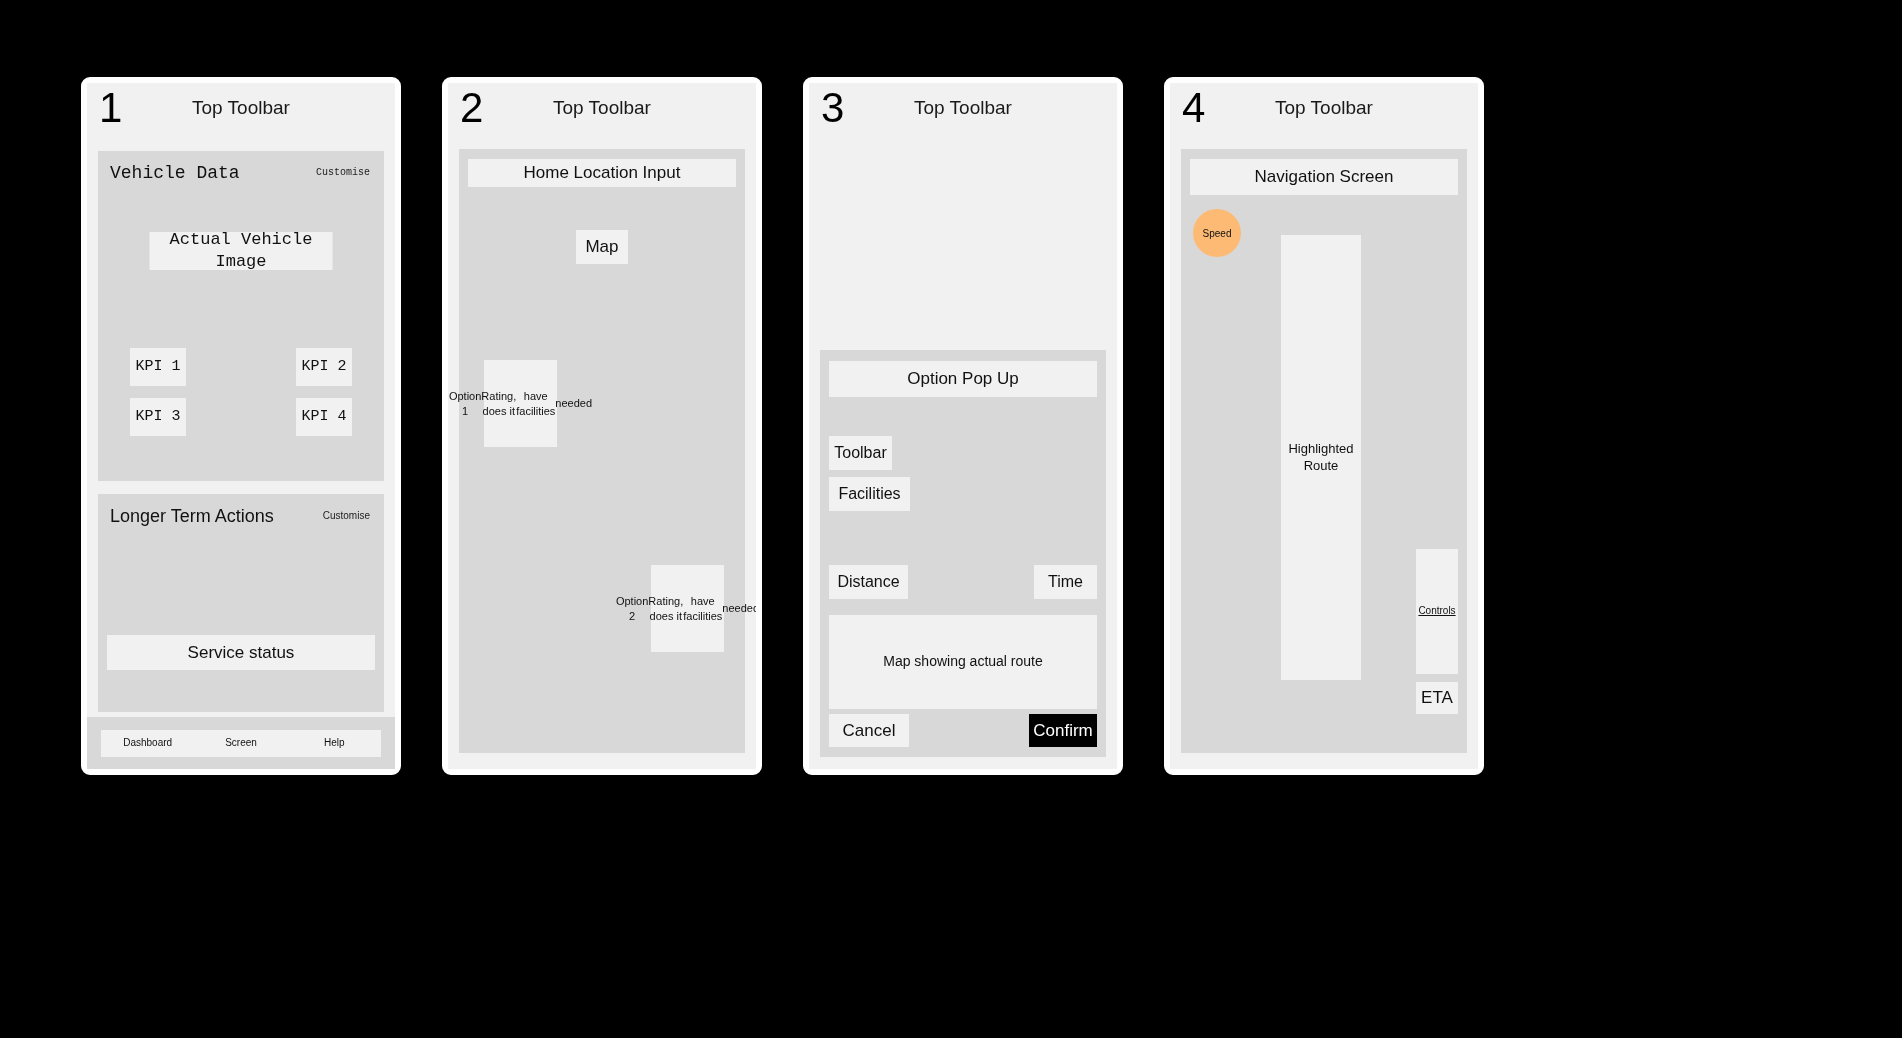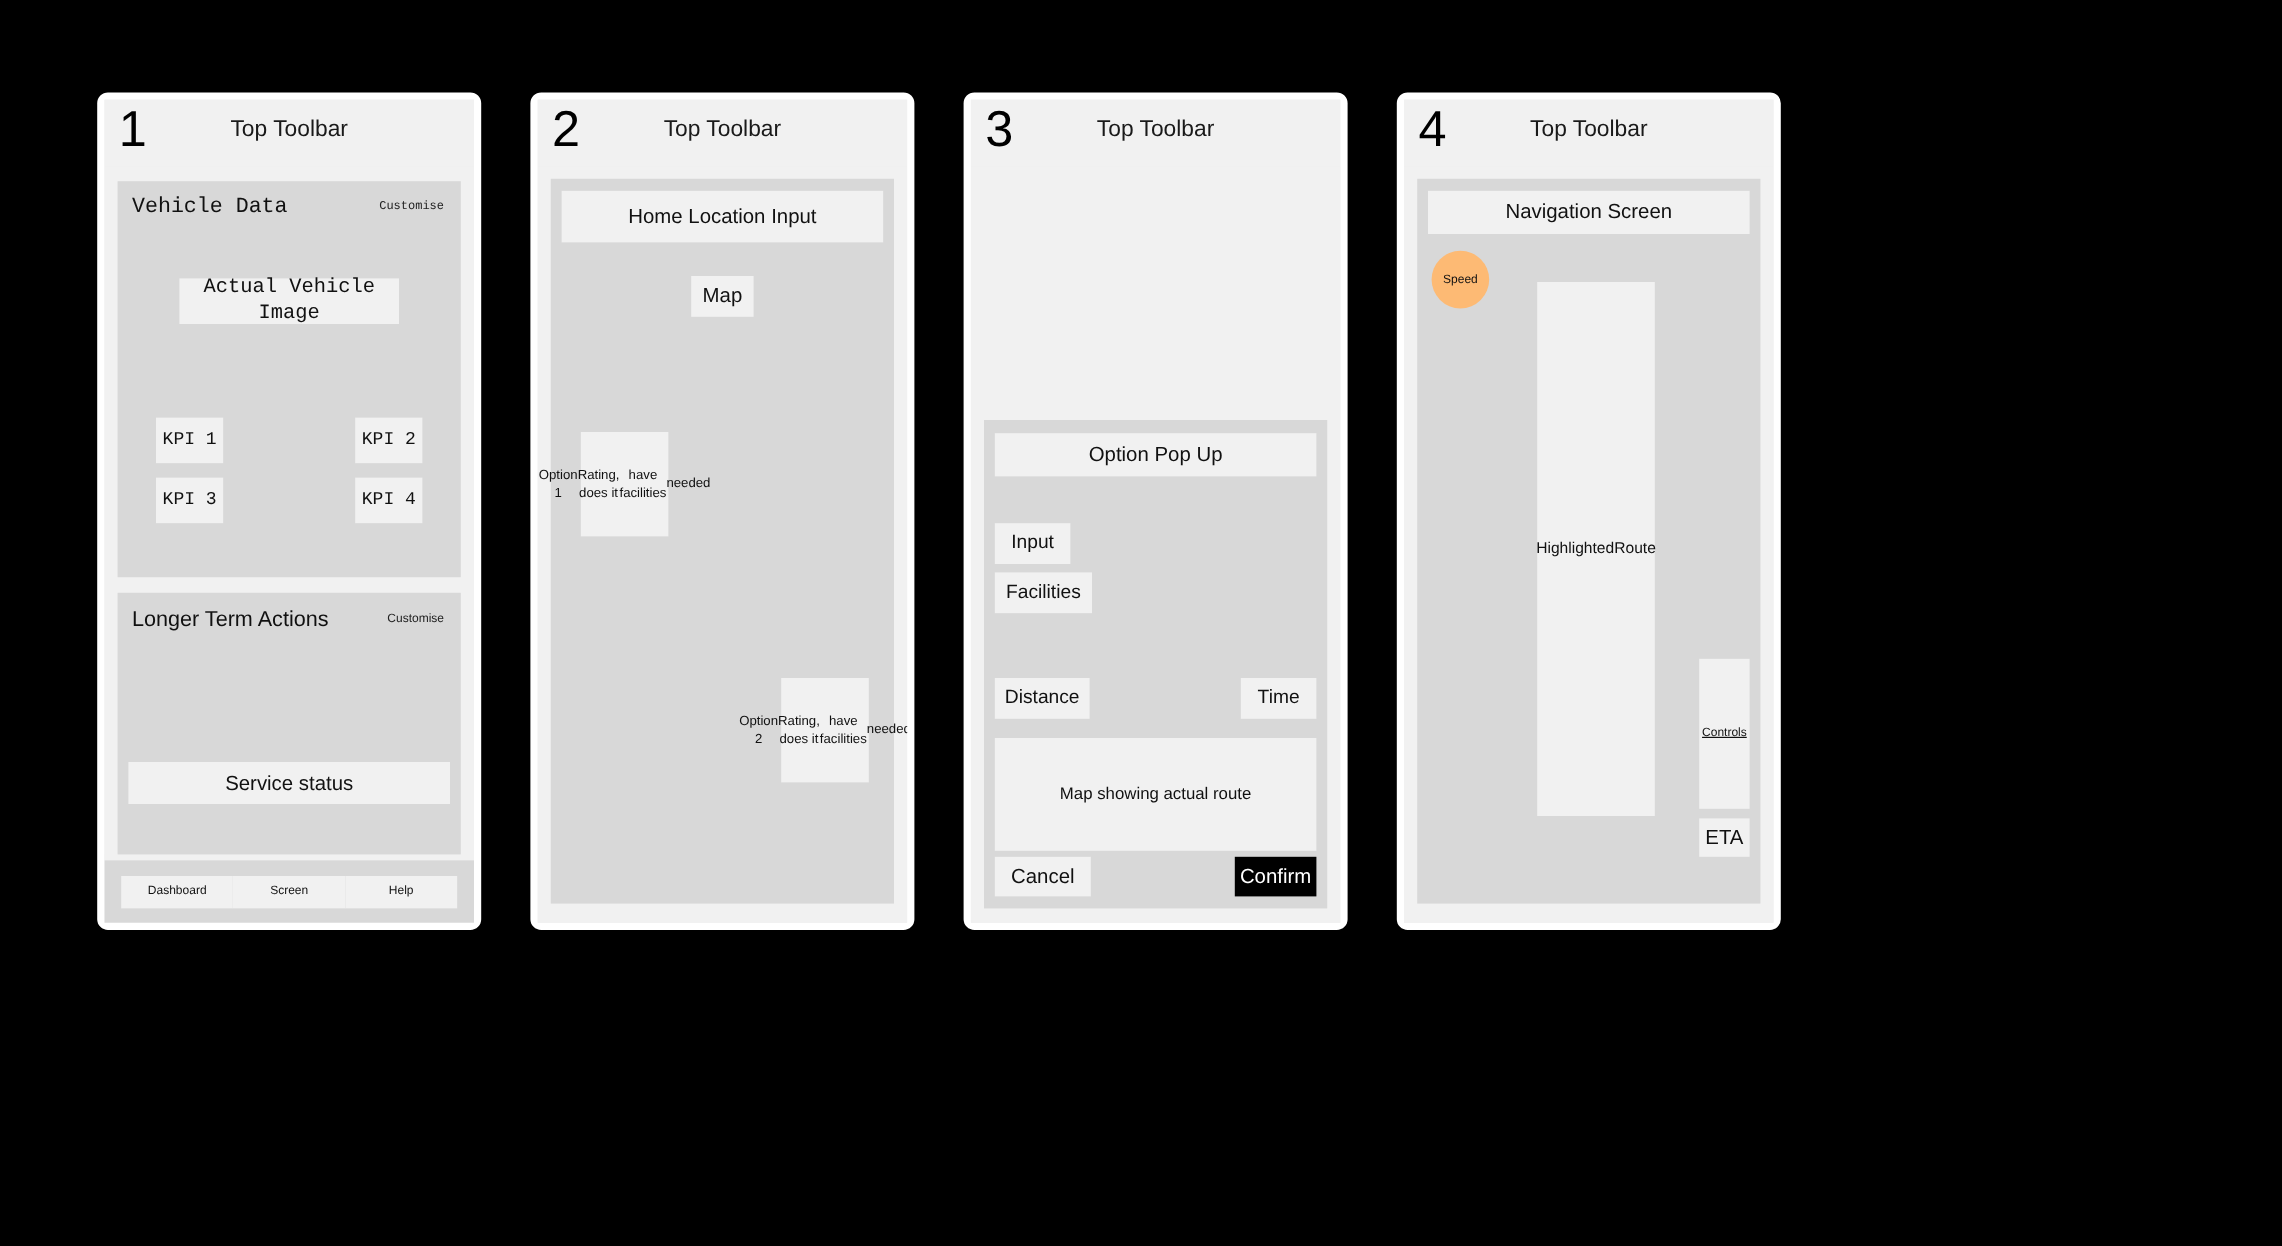--- a/index.html
+++ b/index.html
@@ -145,21 +145,21 @@
   .s2-body { flex: 1; background: #f1f1f1; padding: 10px 11px 16px 11px; }
   .s2-panel {
     width: 100%; height: 100%;
     background: #d8d8d8;
     position: relative;
   }
   .s2-input {
     position: absolute;
     left: 9px; right: 9px;
     top: 10px;
-    height: 43px;
+    height: 28px;
     font-size: 17px;
   }
   .s2-map {
     position: absolute;
     left: 50%;
     transform: translateX(-50%);
     top: 81px;
     width: 52px; height: 34px;
     font-size: 17px;
   }
@@ -243,24 +243,24 @@
     display: flex;
     align-items: center;
     justify-content: center;
     font-size: 10px;
     color: #111;
   }
   .s4-route {
     position: absolute;
     left: 100px;
     top: 86px;
-    width: 98px;
+    width: 80px;
     height: 445px;
     font-size: 13px;
-    flex-direction: row;
+    flex-direction: column;
   }
   .s4-controls {
     position: absolute;
     right: 9px;
     top: 400px;
     width: 42px;
     height: 125px;
     font-size: 10px;
     text-decoration: underline;
   }
@@ -356,21 +356,21 @@
         <div class="screen-num">3</div>
         <div class="toolbar-title">Top Toolbar</div>
       </div>
 
       <div class="s3-body">
         <div class="s3-blank"></div>
 
         <div class="s3-panel">
           <div class="box s3-popup">Option Pop Up</div>
 
-          <div class="box s3-chip s3-rating">Input</div>
+          <div class="box s3-chip s3-rating">Toolbar</div>
           <div class="box s3-chip s3-facilities">Facilities</div>
           <div class="box s3-chip s3-distance">Distance</div>
           <div class="box s3-chip s3-time">Time</div>
 
           <div class="box s3-map">Map showing actual route</div>
 
           <div class="box s3-cancel">Cancel</div>
           <div class="box-dark s3-confirm">Confirm</div>
         </div>
       </div>

